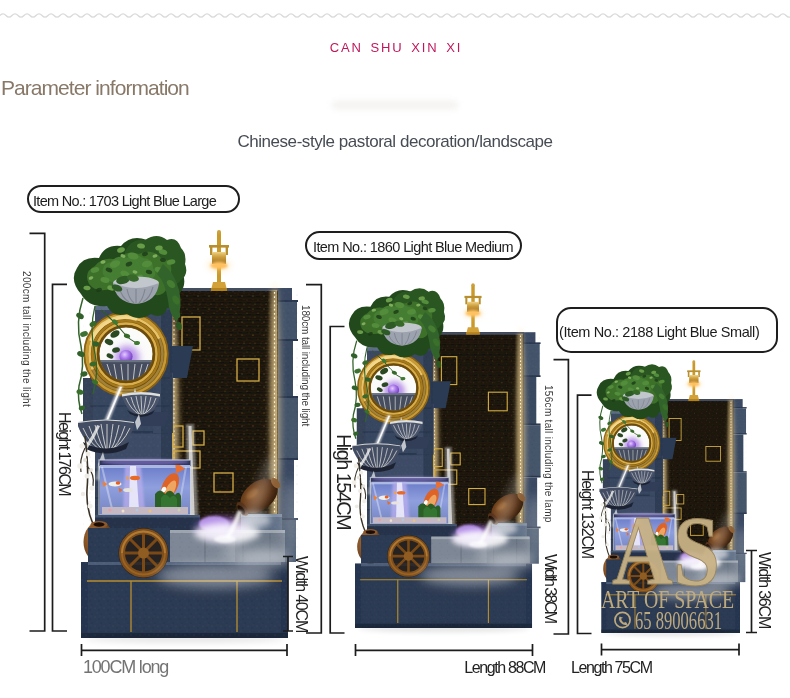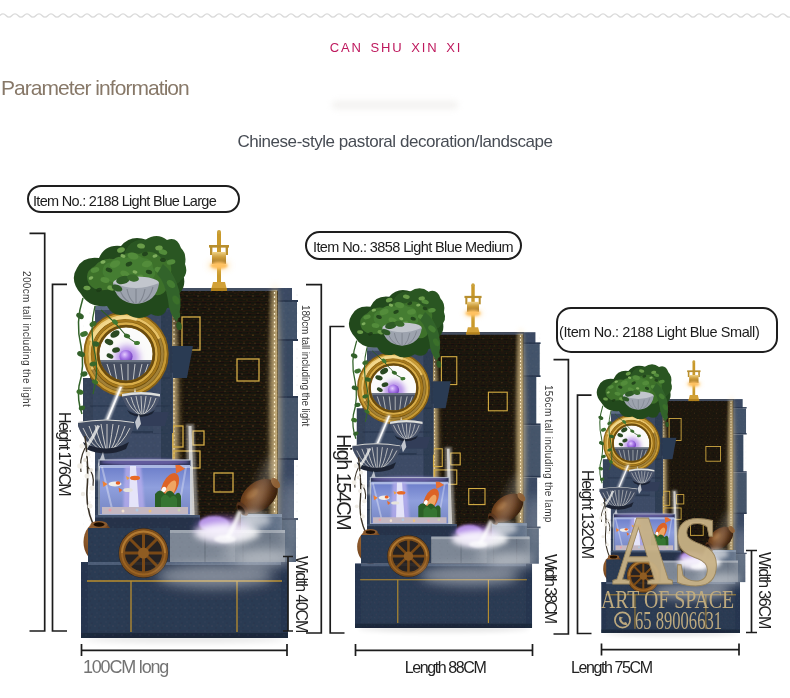--- a/index.html
+++ b/index.html
@@ -532,41 +532,41 @@
   <text x="601" y="608" font-family="Liberation Serif, serif" font-size="25" textLength="133" lengthAdjust="spacingAndGlyphs" fill="#c2ad80" opacity=".97">ART OF SPACE</text>
 
   <g stroke="#c2ad80" fill="none" opacity=".97">
     <circle cx="622.5" cy="620" r="7.6" stroke-width="1.7"></circle>
     <path d="M619.5 616.5 q-1.5 3.5 1.5 6.5 q3 3 6.5 1.5 l-1.5 -2.5 l-2.2 .7 q-2.5 -2 -2.7 -4 l2 -1 z" fill="#c2ad80" stroke="none"></path>
   </g>
 
   <text x="635" y="629" font-family="Liberation Serif, serif" font-size="25" textLength="87" lengthAdjust="spacingAndGlyphs" fill="#c2ad80" opacity=".97">65 89006631</text>
 </svg>
 
-<div class="pill" style="left:27px;top:185px;width:213px;height:28px;padding-left:4px;letter-spacing:-0.7px;">Item No.: 2188 Light Blue Large</div>
-
-<div class="pill" style="left:305px;top:231px;width:217px;height:29px;padding-left:6px;letter-spacing:-0.6px;">Item No.: 3858 Light Blue Medium</div>
+<div class="pill" style="left:27px;top:185px;width:213px;height:28px;padding-left:4px;letter-spacing:-0.7px;">Item No.: 1703 Light Blue Large</div>
+
+<div class="pill" style="left:305px;top:231px;width:217px;height:29px;padding-left:6px;letter-spacing:-0.6px;">Item No.: 1860 Light Blue Medium</div>
 
 <div class="pill" style="left:556px;top:307px;width:222px;height:46px;padding-left:1px;letter-spacing:-0.4px;">(Item No.: 2188 Light Blue Small)</div>
 
 <div class="vtext" style="left:21px;top:271px;font-size:10px;color:#3c3c3c;letter-spacing:0.35px;">200cm tall including the light</div>
 
 <div class="vtext" style="left:55px;top:412px;font-size:16px;color:#222;letter-spacing:-1.6px;">Height 176CM</div>
 
 <div class="vtext" style="left:291.5px;top:556px;font-size:16px;color:#222;letter-spacing:-1.2px;">Width 40CM</div>
 
 <div class="abs" style="left:83px;top:657px;width:200px;font-size:18px;color:#737373;letter-spacing:-1.2px;">100CM long</div>
 
 <div class="vtext" style="left:300px;top:305px;font-size:10px;color:#3c3c3c;letter-spacing:-0.15px;">180cm tall including the light</div>
 
 <div class="vtext" style="left:332px;top:434px;font-size:20px;color:#222;letter-spacing:-1.6px;">High 154CM</div>
 
 <div class="vtext" style="left:541px;top:554px;font-size:16px;color:#222;letter-spacing:-2px;">Width 38CM</div>
 
-<div class="abs" style="left:345px;top:659px;width:200px;text-align:center;font-size:16px;color:#222;letter-spacing:-1.4px;">Length 88CM</div>
+<div class="abs" style="left:345px;top:659px;width:200px;text-align:right;font-size:16px;color:#222;letter-spacing:-1.4px;">Length 88CM</div>
 
 <div class="vtext" style="left:543px;top:385px;font-size:10px;color:#3c3c3c;letter-spacing:0.3px;">156cm tall including the lamp</div>
 
 <div class="vtext" style="left:578px;top:470px;font-size:16px;color:#222;letter-spacing:-1.2px;">Height 132CM</div>
 
 <div class="vtext" style="left:754.5px;top:552px;font-size:16px;color:#222;letter-spacing:-1.2px;">Width 36CM</div>
 
 <div class="abs" style="left:571px;top:659px;width:200px;font-size:16px;color:#222;letter-spacing:-1.4px;">Length 75CM</div>
 
 </body></html>

